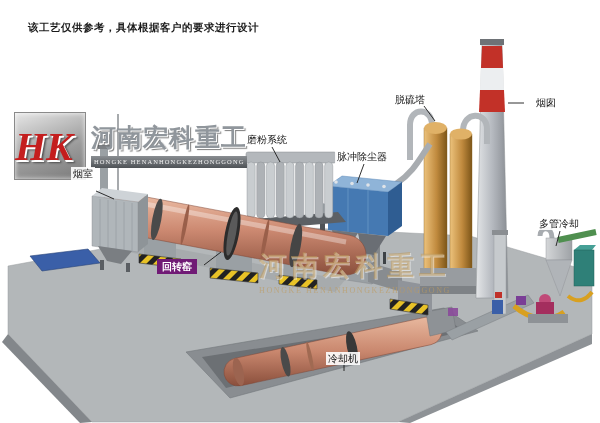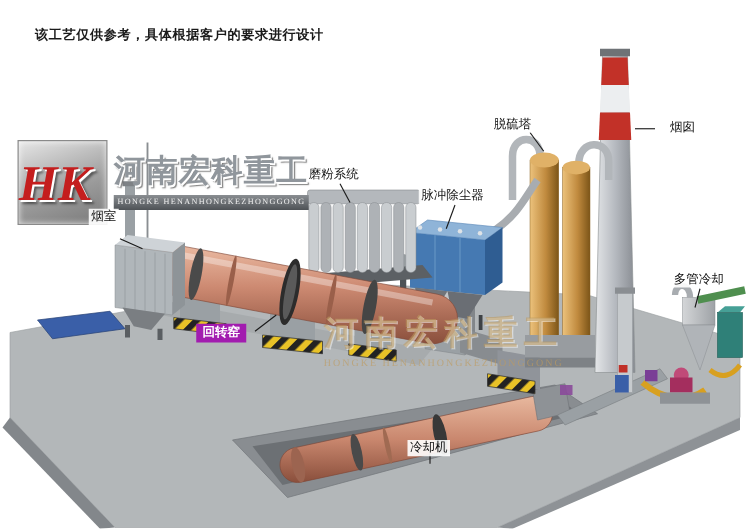--- a/index.html
+++ b/index.html
@@ -17,21 +17,21 @@
   .logo-cn{font-size:25px;font-weight:900;color:#90969c;letter-spacing:1px;white-space:nowrap;
            text-shadow:1px 1px 0 #fff,2px 2px 1px rgba(70,70,70,.7);line-height:1.15;}
   .logo-en{margin-top:3px;background:linear-gradient(#8a8e92,#4e5256);color:#f0f0f0;
            font-size:6.5px;letter-spacing:1.1px;text-align:center;padding:2.5px 3px;white-space:nowrap;}
   .watermark{position:absolute;left:225px;top:248px;width:260px;text-align:center;z-index:4;pointer-events:none;}
   .wm-cn{font-size:27px;font-weight:bold;letter-spacing:5px;color:rgba(190,155,95,.55);
          text-shadow:1px 1px 0 rgba(255,255,255,.5);white-space:nowrap;}
   .wm-en{font-size:8px;letter-spacing:1.6px;color:rgba(190,155,95,.65);margin-top:2px;white-space:nowrap;}
   .lbl{position:absolute;font-size:10px;color:#111;background:rgba(255,255,255,.9);
        padding:0 2px;line-height:13px;z-index:6;white-space:nowrap;}
-  .lbl.green{background:#a21caf;color:#fff;padding:1px 5px;font-weight:600;}
+  .lbl.green{background:#701a75;color:#fff;padding:1px 5px;font-weight:600;}
 </style>
 </head>
 <body>
 
 <div class="scene">
 
 <svg width="600" height="423" viewBox="0 0 600 423">
   <defs>
     <linearGradient id="kilnG" x1="0" y1="0" x2="0" y2="1">
       <stop offset="0" stop-color="#eec0a8"></stop>

